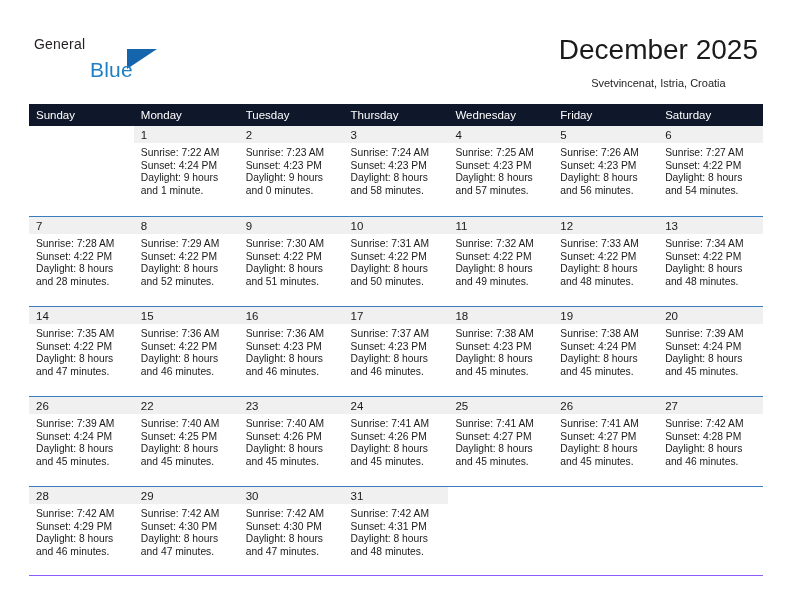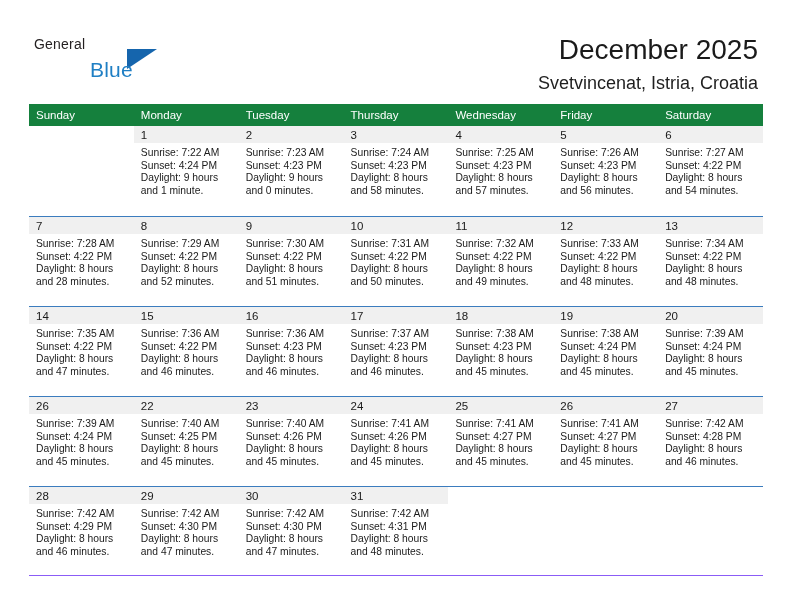--- a/index.html
+++ b/index.html
@@ -61,47 +61,47 @@
     width: 0;
     height: 0;
     border-left: 30px solid #1565ad;
     border-bottom: 20px solid transparent;
   }
 
   .title-block {
     position: absolute;
     right: 34px;
     top: 33px;
-    text-align: right;
+    text-align: center;
   }
   .cal-title {
     font-size: 28px;
     font-weight: normal;
     color: #1a1a1a;
     line-height: 34px;
     white-space: nowrap;
   }
   .cal-sub {
-    font-size: 18px;
+    font-size: 11px;
     color: #1f1f1f;
     line-height: 20px;
     margin-top: 6px;
     white-space: nowrap;
   }
 
   
   .calendar {
     position: absolute;
     left: 29px;
     top: 104px;
     width: 734px;
   }
   .dow-row {
     display: flex;
-    background: #15803d;
+    background: #0f172a;
     height: 22px;
   }
   .dow {
     flex: 1 1 0;
     color: #ffffff;
     font-size: 11.5px;
     line-height: 22px;
     padding-left: 7px;
     box-sizing: border-box;
     white-space: nowrap;

